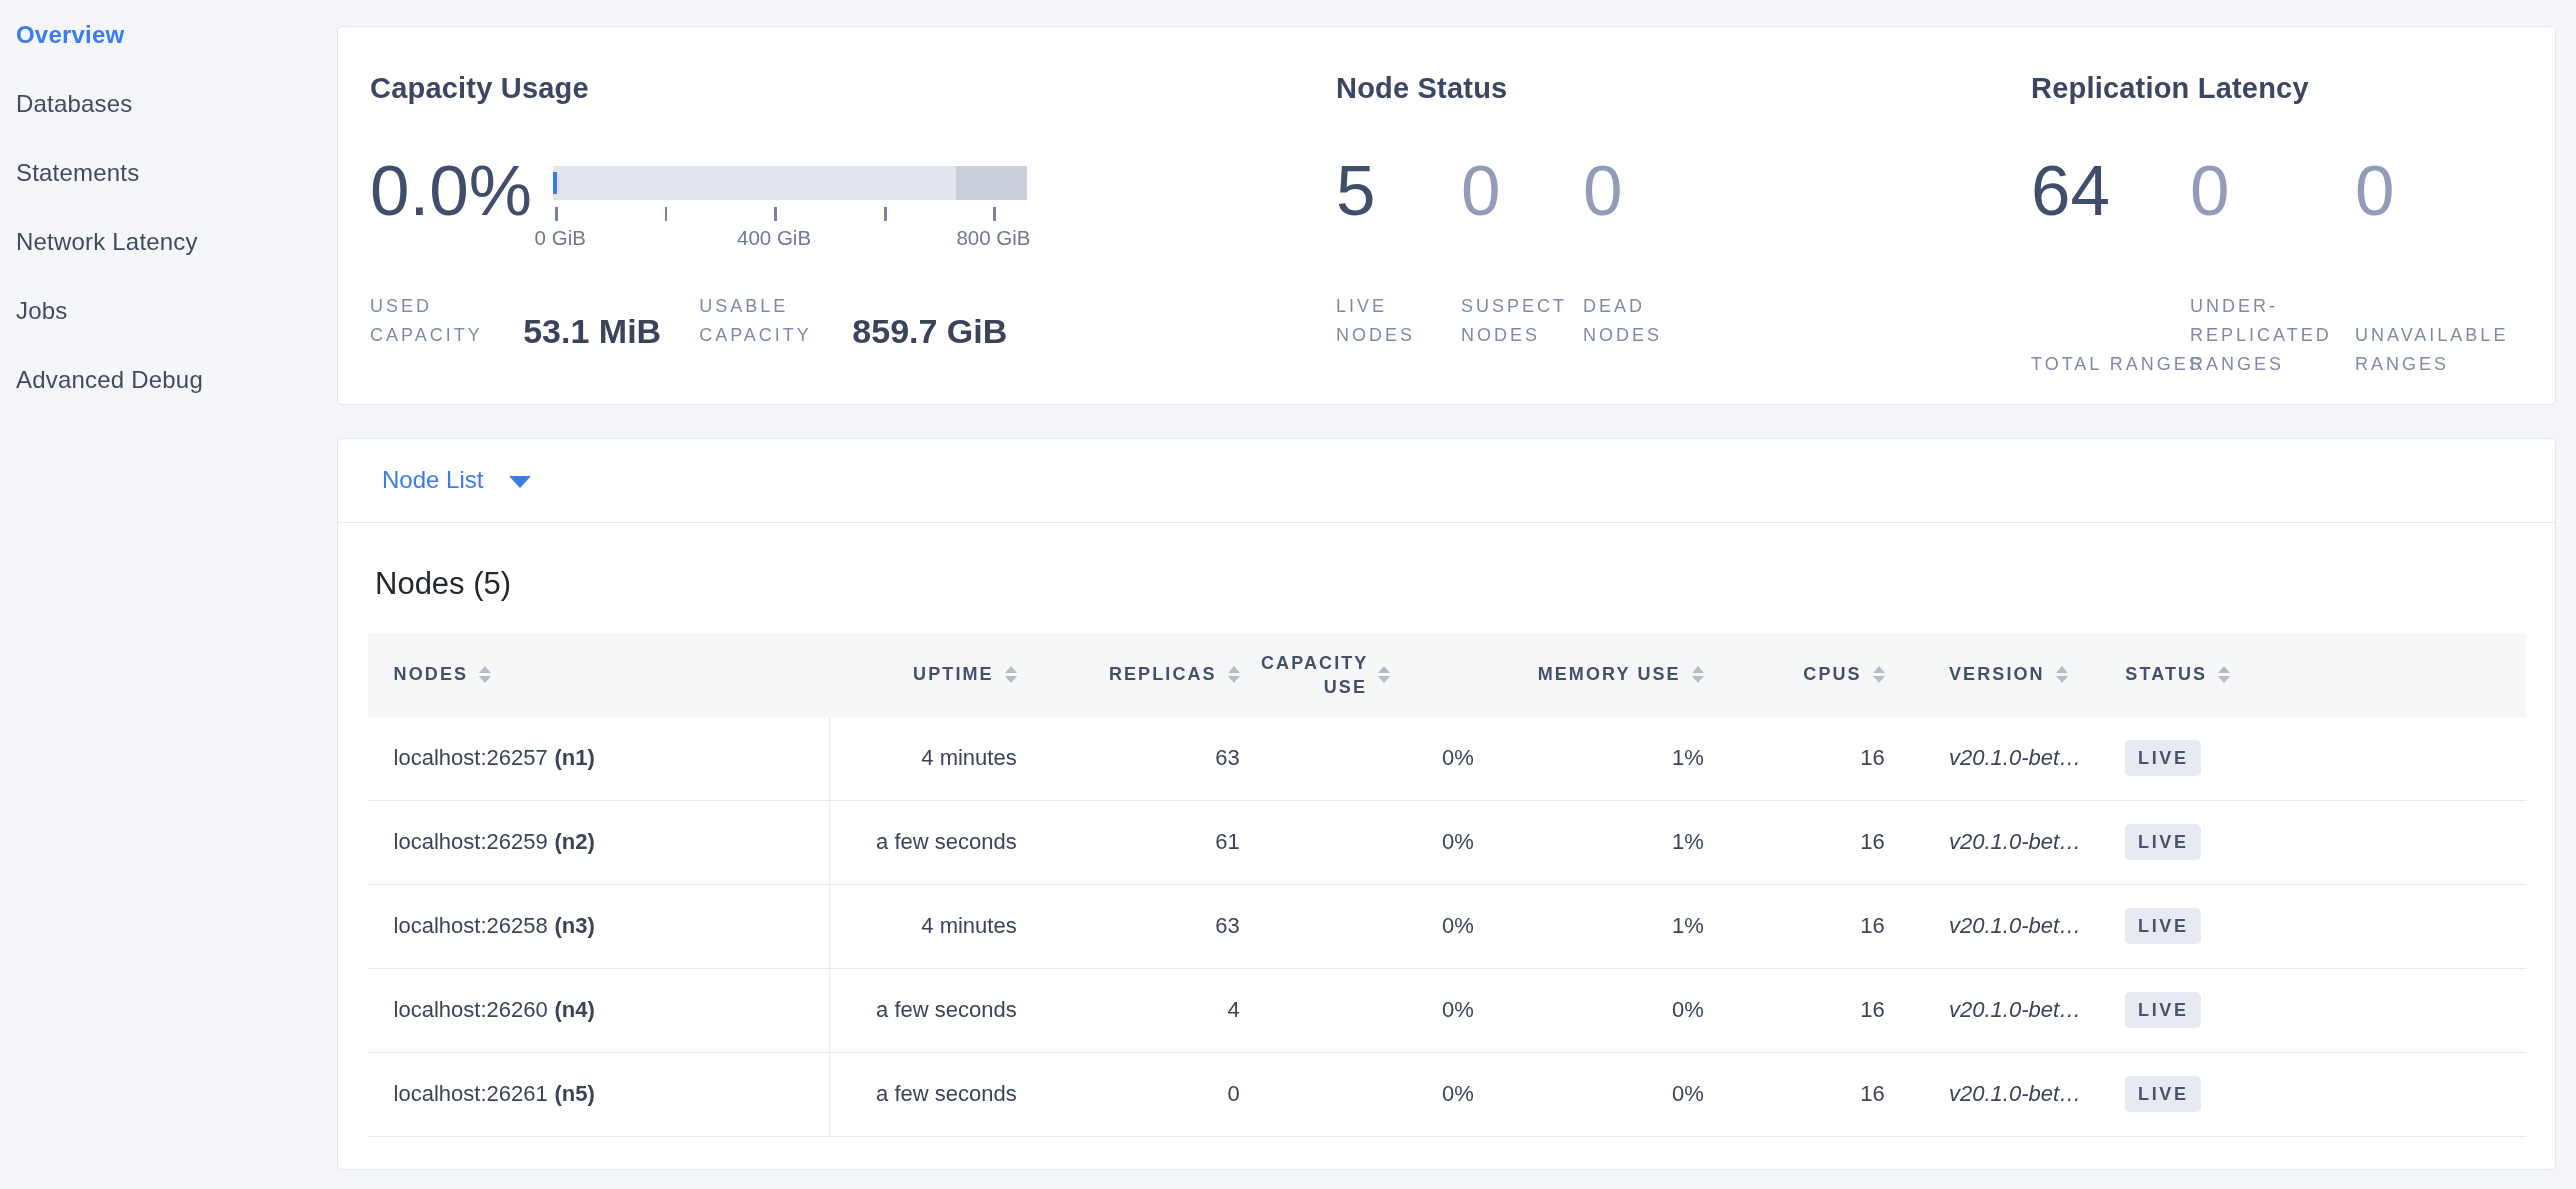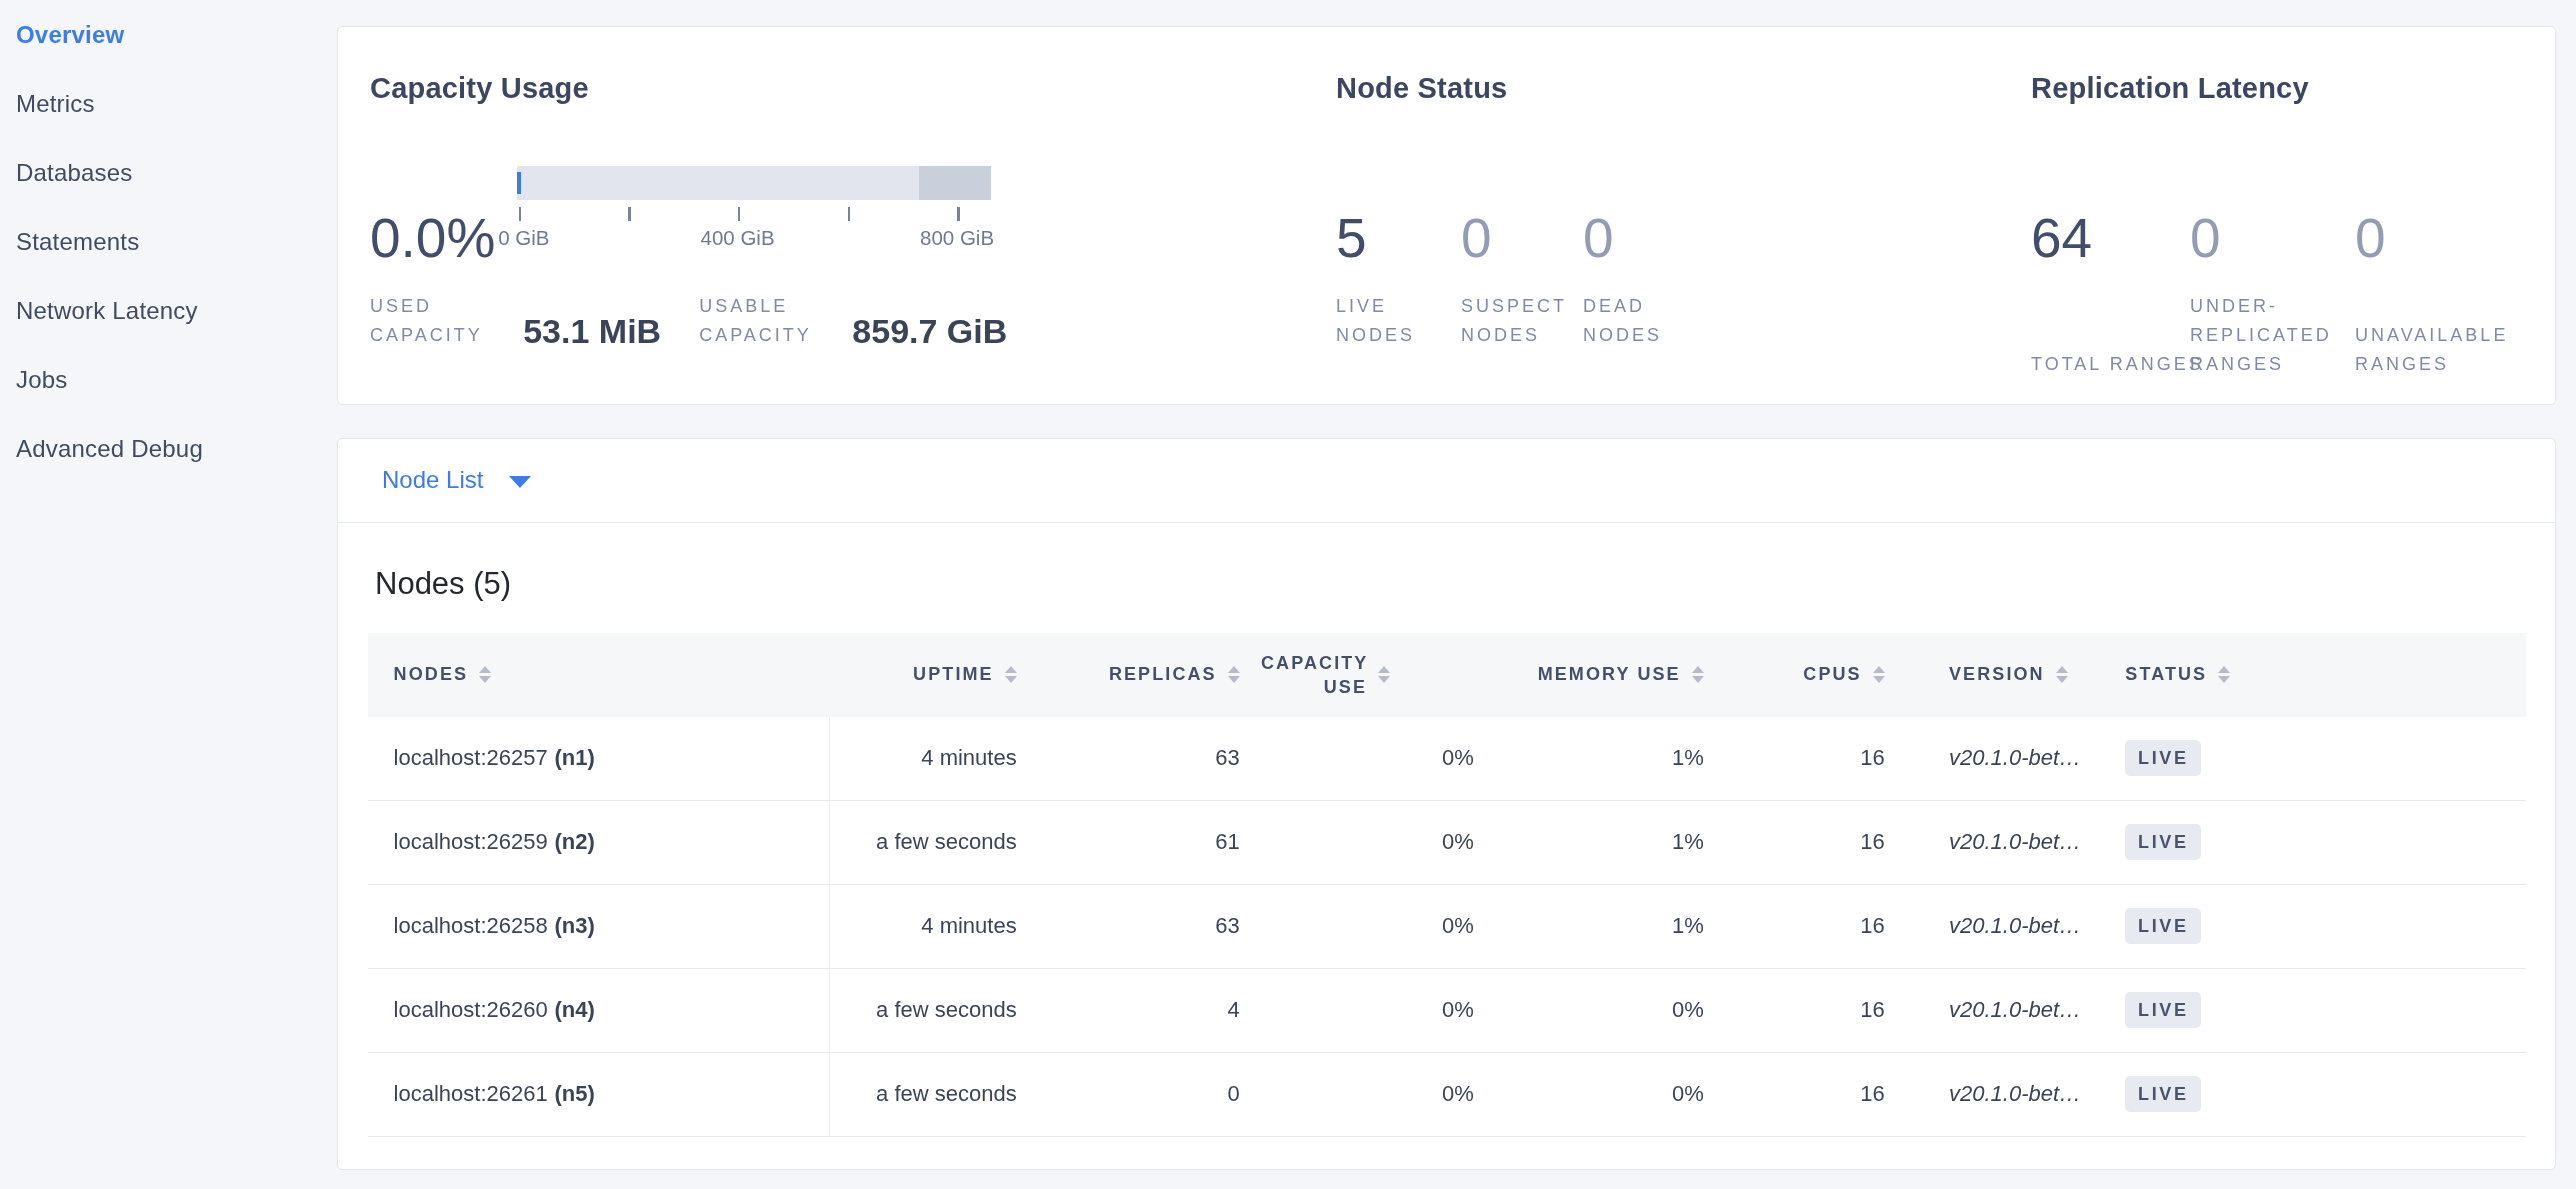--- a/index.html
+++ b/index.html
@@ -31,21 +31,21 @@
   .card.nodelist { top:412px; height:732px; }
 
   
   .sec { position:absolute; top:43px; }
   .sec-capacity    { left:32px;  width:938px; }
   .sec-nodestatus  { left:998px; width:665px; }
   .sec-replication { left:1693px; width:512px; }
   .sec h3 { font-size:29px; line-height:36px; font-weight:600; color:#3b4660; letter-spacing:0.2px; }
 
   .values-row { display:flex; align-items:flex-start; margin-top:54px; height:61px; }
-  .bignum { font-size:55px; line-height:61px; font-weight:400; color:#414e6b;margin-top:48px; }
+  .bignum { font-size:71px; line-height:61px; font-weight:400; color:#414e6b; }
   .bignum.dim { color:#939cb6; }
 
   
   .gauge { margin-left:21.3px; margin-top:6.8px; width:474px; position:relative; }
   .gauge-bar { position:relative; width:474px; height:34px; background:#e2e5ee; overflow:hidden; }
   .gauge-avail { position:absolute; right:0; top:0; height:34px; width:15.1%; background:#c9cfdb; }
   .gauge-used { position:absolute; left:0; top:6px; width:4.3px; height:22px; background:#3a7be8; }
   .gauge-ticks { position:relative; height:13.6px; margin-top:6.8px; }
   .gtick { position:absolute; top:0; width:2.6px; height:13.6px; background:#7a819b; }
   .gauge-labels { position:relative; height:25.6px; margin-top:5.1px; }
@@ -116,21 +116,20 @@
     display:inline-block; background:#e8eaf2; color:#49536b;
     font-size:18px; font-weight:700; letter-spacing:2.6px;
     padding:7.7px 12.8px; border-radius:5.1px; line-height:20.5px;
   }
 </style>
 </head>
 <body>
 
 <nav class="sidebar">
   <div class="side-item active">Overview</div>
-  <div class="side-item">Metrics</div>
   <div class="side-item">Databases</div>
   <div class="side-item">Statements</div>
   <div class="side-item">Network Latency</div>
   <div class="side-item">Jobs</div>
   <div class="side-item">Advanced Debug</div>
 </nav>
 
 <div class="main">
 
   <section class="card summary">

